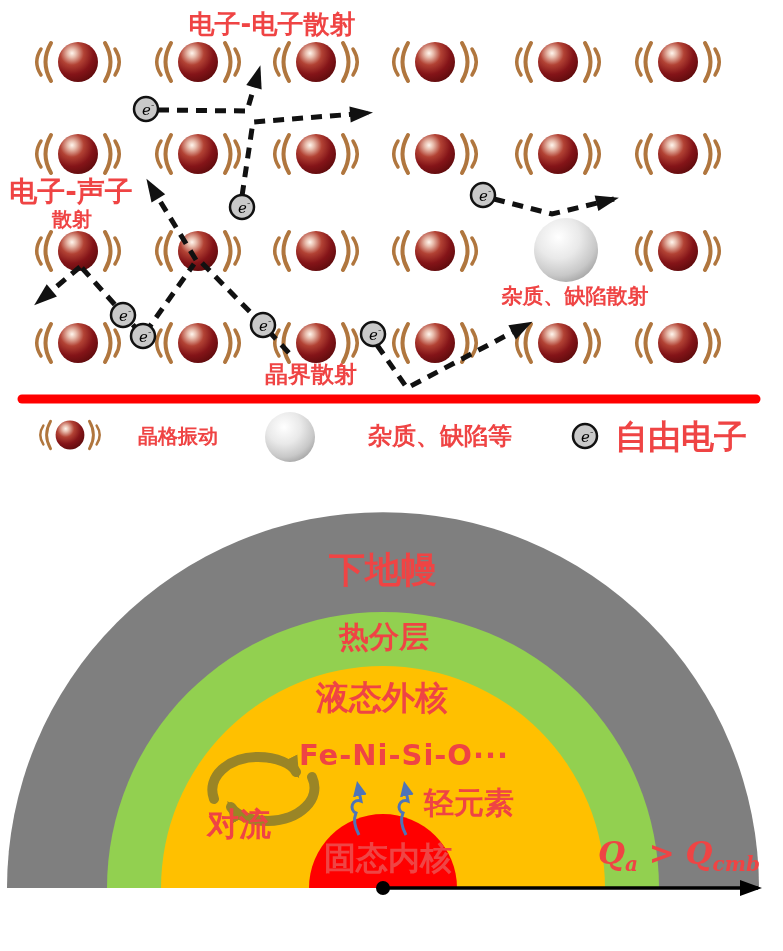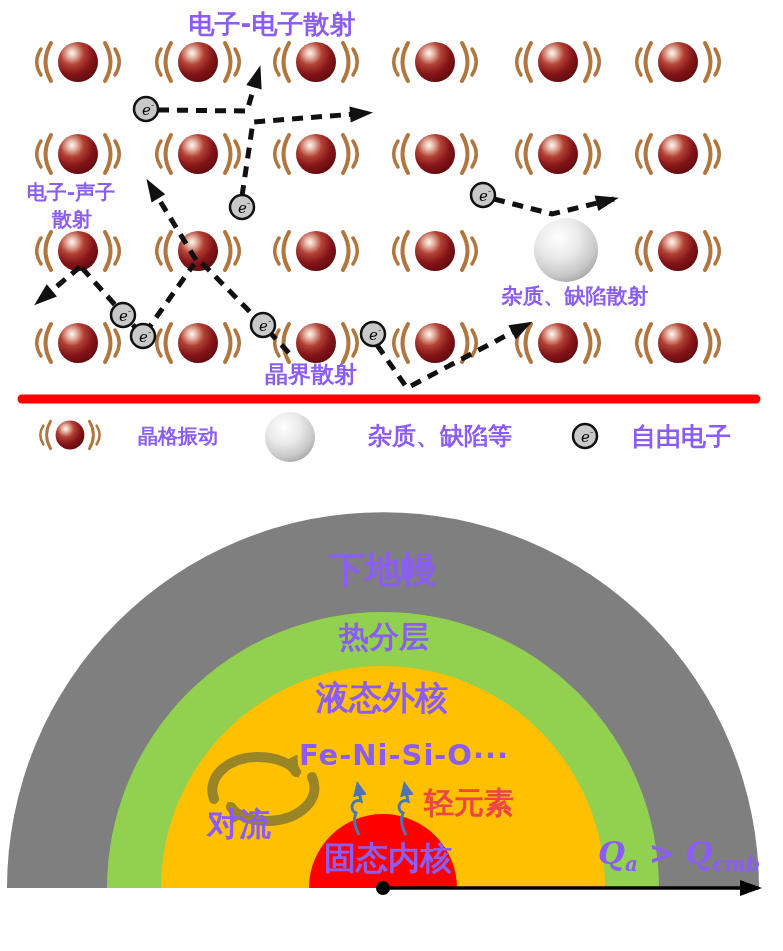--- a/index.html
+++ b/index.html
@@ -1,28 +1,28 @@
 <!DOCTYPE html>
 <html><head>
 <meta charset="utf-8">
 <style>
   html,body{margin:0;padding:0;background:#fff;}
   .stage{position:relative;width:783px;height:951px;background:#fff;overflow:hidden;
          font-family:"DejaVu Sans","Liberation Sans",sans-serif;}
   #scene{position:absolute;left:0;top:0;}
-  .lbl{position:absolute;transform:translate(-50%,-50%);font-weight:bold;color:#8b5cf6;
+  .lbl{position:absolute;transform:translate(-50%,-50%);font-weight:bold;color:#ef4444;
        white-space:nowrap;line-height:1;text-align:center;}
   .l-ee{left:272px;top:24px;font-size:26px;}
-  .l-ep1{left:71px;top:192px;font-size:20px;}
+  .l-ep1{left:71px;top:192px;font-size:28px;}
   .l-ep2{left:72px;top:219px;font-size:20px;}
   .l-imp{left:575px;top:296px;font-size:21px;}
   .l-gb{left:311px;top:374px;font-size:23px;}
   .l-leg1{left:178px;top:436px;font-size:20px;}
   .l-leg2{left:440px;top:436px;font-size:24px;text-align:center;}
-  .l-leg3{left:681px;top:436px;font-size:25px;}
+  .l-leg3{left:681px;top:436px;font-size:33px;}
   .l-mantle{left:383px;top:570px;font-size:36px;}
   .l-thermal{left:384px;top:637px;font-size:30px;}
   .l-outer{left:382px;top:697px;font-size:33px;}
   .l-fe{left:404px;top:755px;font-size:29px;letter-spacing:1px;}
   .l-conv{left:239px;top:824px;font-size:32px;}
   .l-light{left:469px;top:803px;font-size:30px;color:#ef4444;}
   .l-inner{left:388px;top:858px;font-size:32px;}
   .l-q{left:679px;top:856px;font-size:31px;font-style:italic;
        font-family:"DejaVu Serif","Liberation Serif",serif;}
   .l-q sub{font-size:20px;}

